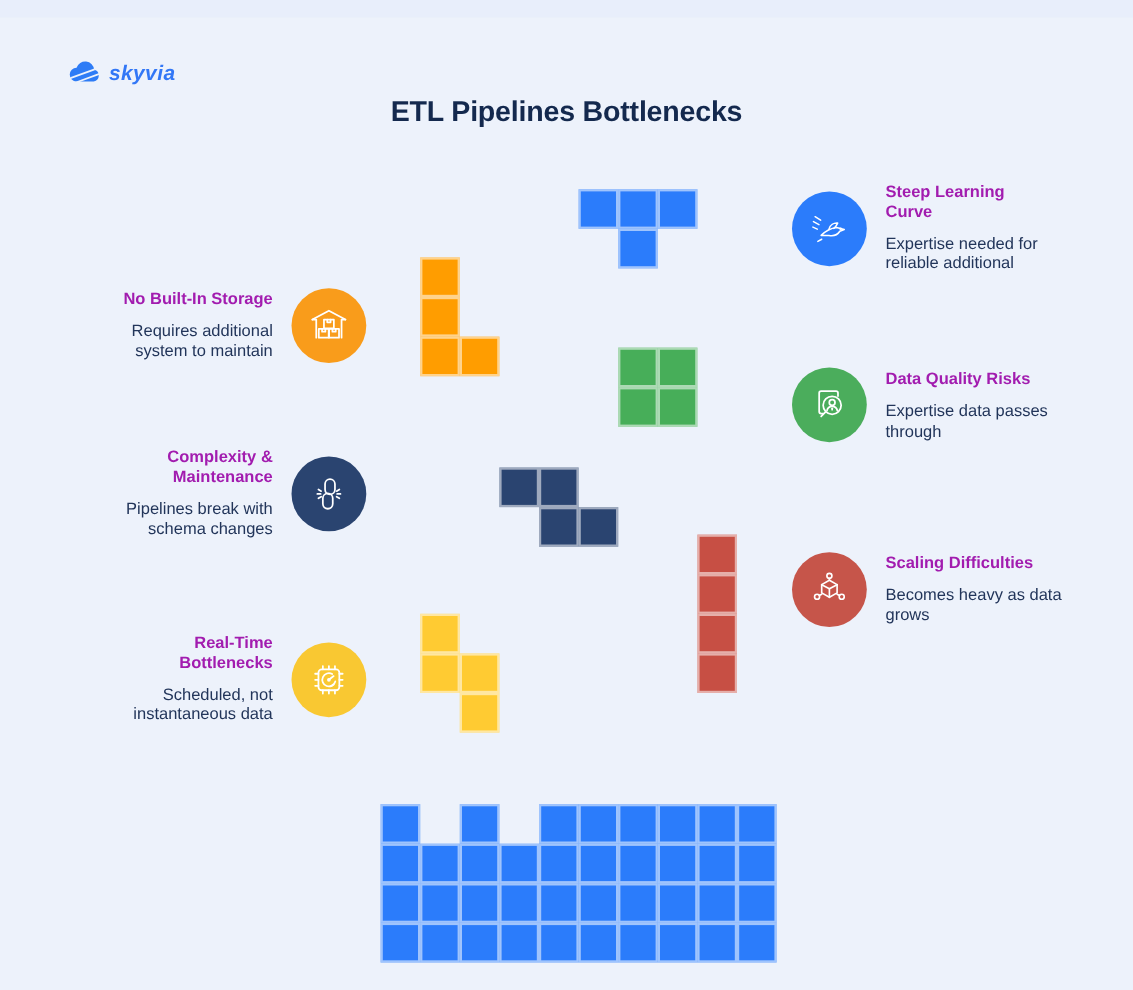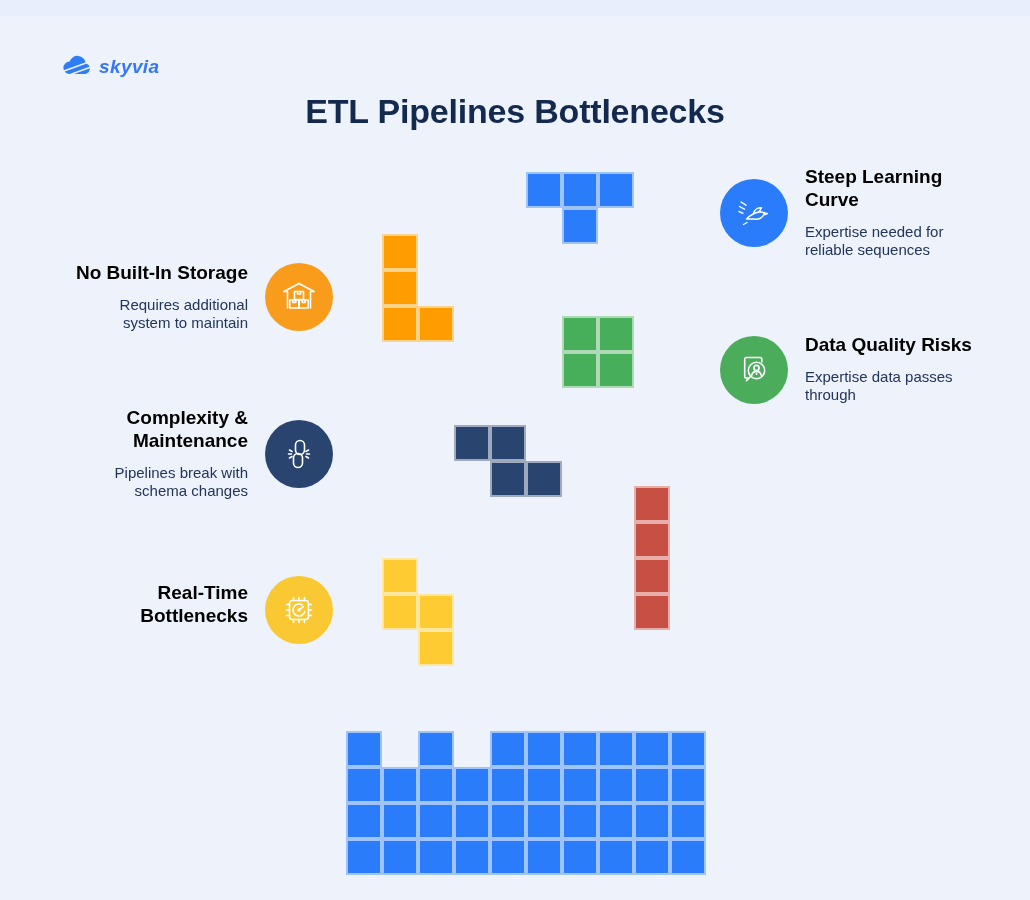--- a/index.html
+++ b/index.html
@@ -19,36 +19,36 @@
     position:absolute;left:62px;top:38px;
     display:flex;align-items:center;gap:7px;
   }
   .logo-text{
     color:#3277F6;font-size:19px;font-weight:700;font-style:italic;
     letter-spacing:.4px;
   }
   .page-title{
     position:absolute;left:0;right:0;top:53px;
     text-align:center;
-    font-size:34px;font-weight:700;color:#14294E;
+    font-size:26px;font-weight:700;color:#14294E;
     letter-spacing:-0.2px;
   }
   
   .item{
     position:absolute;
     display:flex;align-items:center;column-gap:17px;
   }
   .item .text{width:195px;}
   .item.right .text{width:190px;}
   .item.left .text{text-align:right;}
   .item.right .text{text-align:left;}
   .item h2{
     margin:0 0 11px 0;
-    font-size:19px;line-height:1.2;font-weight:700;
-    color:#000000;white-space:pre-line;
+    font-size:15px;line-height:1.2;font-weight:700;
+    color:#a21caf;white-space:pre-line;
   }
   .item p{
     margin:0;
     font-size:15px;line-height:1.22;font-weight:400;
     color:#22355A;white-space:pre-line;
   }
   .circle{
     width:68px;height:68px;border-radius:50%;
     flex:0 0 68px;
     display:flex;align-items:center;justify-content:center;
@@ -114,20 +114,22 @@
         <rect x="20.2" y="23" width="9" height="8"></rect>
         <path d="M13.8 23 v2.5 h3 v-2.5 M23.2 23 v2.5 h3 v-2.5"></path>
       </svg>
     </div>
   </div>
 
   <div class="item left" style="left:53px;top:560px;">
     <div class="text">
       <h2>Real-Time
 Bottlenecks</h2>
+      <p>Scheduled, not
+instantaneous data</p>
     </div>
     <div class="circle" style="background: rgb(249, 200, 50);">
       <svg width="40" height="40" viewBox="0 0 40 40" fill="none" stroke="#fff" stroke-width="1.6" stroke-linecap="round" stroke-linejoin="round">
         <rect x="10.5" y="10.5" width="19" height="19" rx="3"></rect>
         <path d="M14.5 10.5 V7.5 M20 10.5 V7.5 M25.5 10.5 V7.5"></path>
         <path d="M14.5 29.5 V32.5 M20 29.5 V32.5 M25.5 29.5 V32.5"></path>
         <path d="M10.5 14.5 H7.5 M10.5 20 H7.5 M10.5 25.5 H7.5"></path>
         <path d="M29.5 14.5 H32.5 M29.5 20 H32.5 M29.5 25.5 H32.5"></path>
         <path d="M25.8 21.5 A6 6 0 1 1 23 14.8"></path>
         <path d="M20 20 L24.3 16.6"></path>
@@ -146,21 +148,21 @@
         <path d="M12.5 26 C16 22.5 20.5 19.5 26.5 18.8 L33.5 20.6 L29.5 22.2 C27.5 25.3 23.5 26.8 19.5 26 Z"></path>
         <path d="M19.5 20.5 C20.5 16.5 24 14.5 27.5 14.8 C26.5 17 25.5 18.5 24 19.6"></path>
         <path d="M13 29.5 L9.5 31.5"></path>
         <circle cx="30.2" cy="20" r="0.5" fill="#fff"></circle>
       </svg>
     </div>
     <div class="text">
       <h2>Steep Learning
 Curve</h2>
       <p>Expertise needed for
-reliable sequences</p>
+reliable additional</p>
     </div>
   </div>
 
   <div class="item right" style="left:720px;top:318px;align-items:flex-end;">
     <div class="circle" style="background: rgb(75, 173, 92);">
       <svg width="40" height="40" viewBox="0 0 40 40" fill="none" stroke="#fff" stroke-width="1.6" stroke-linecap="round" stroke-linejoin="round">
         <path d="M14.5 28 H12.5 A1.8 1.8 0 0 1 10.7 26.2 V9.3 A1.8 1.8 0 0 1 12.5 7.5 H26 A1.8 1.8 0 0 1 27.8 9.3 V12"></path>
         <circle cx="22.5" cy="20.5" r="8.2"></circle>
         <path d="M16.6 26.5 L12.5 30.6"></path>
         <circle cx="22.5" cy="18" r="2.6"></circle>
@@ -168,20 +170,40 @@
         <path d="M22.5 23.2 v1.2"></path>
       </svg>
     </div>
     <div class="text">
       <h2>Data Quality Risks</h2>
       <p>Expertise data passes
 through</p>
     </div>
   </div>
 
+  <div class="item right" style="left:720px;top:486px;">
+    <div class="circle" style="background: rgb(198, 85, 74);">
+      <svg width="40" height="40" viewBox="0 0 40 40" fill="none" stroke="#fff" stroke-width="1.5" stroke-linecap="round" stroke-linejoin="round">
+        <path d="M20 11.5 L27 15.5 V23 L20 27 L13 23 V15.5 Z"></path>
+        <path d="M13 15.5 L20 19.2 L27 15.5"></path>
+        <path d="M20 19.2 V27"></path>
+        <circle cx="20" cy="7.5" r="2.3"></circle>
+        <path d="M20 9.8 V11.5"></path>
+        <circle cx="8.8" cy="26.5" r="2.3"></circle>
+        <path d="M10.8 25.4 L13 24.2"></path>
+        <circle cx="31.2" cy="26.5" r="2.3"></circle>
+        <path d="M29.2 25.4 L27 24.2"></path>
+      </svg>
+    </div>
+    <div class="text">
+      <h2>Scaling Difficulties</h2>
+      <p>Becomes heavy as data
+grows</p>
+    </div>
+  </div>
 
   <div id="tetris-layer">
       <div class="piece" style="left: 526px; top: 156px;">
         <div class="cell" style="left: 0px; top: 0px; width: 36px; height: 36px; background: rgb(43, 124, 251); border-color: rgba(255, 255, 255, 0.55);"></div>
         <div class="cell" style="left: 36px; top: 0px; width: 36px; height: 36px; background: rgb(43, 124, 251); border-color: rgba(255, 255, 255, 0.55);"></div>
         <div class="cell" style="left: 72px; top: 0px; width: 36px; height: 36px; background: rgb(43, 124, 251); border-color: rgba(255, 255, 255, 0.55);"></div>
         <div class="cell" style="left: 36px; top: 36px; width: 36px; height: 36px; background: rgb(43, 124, 251); border-color: rgba(255, 255, 255, 0.55);"></div>
       </div>
       <div class="piece" style="left: 382px; top: 218px;">
         <div class="cell" style="left: 0px; top: 0px; width: 36px; height: 36px; background: rgb(255, 157, 0); border-color: rgba(255, 255, 255, 0.55);"></div>

